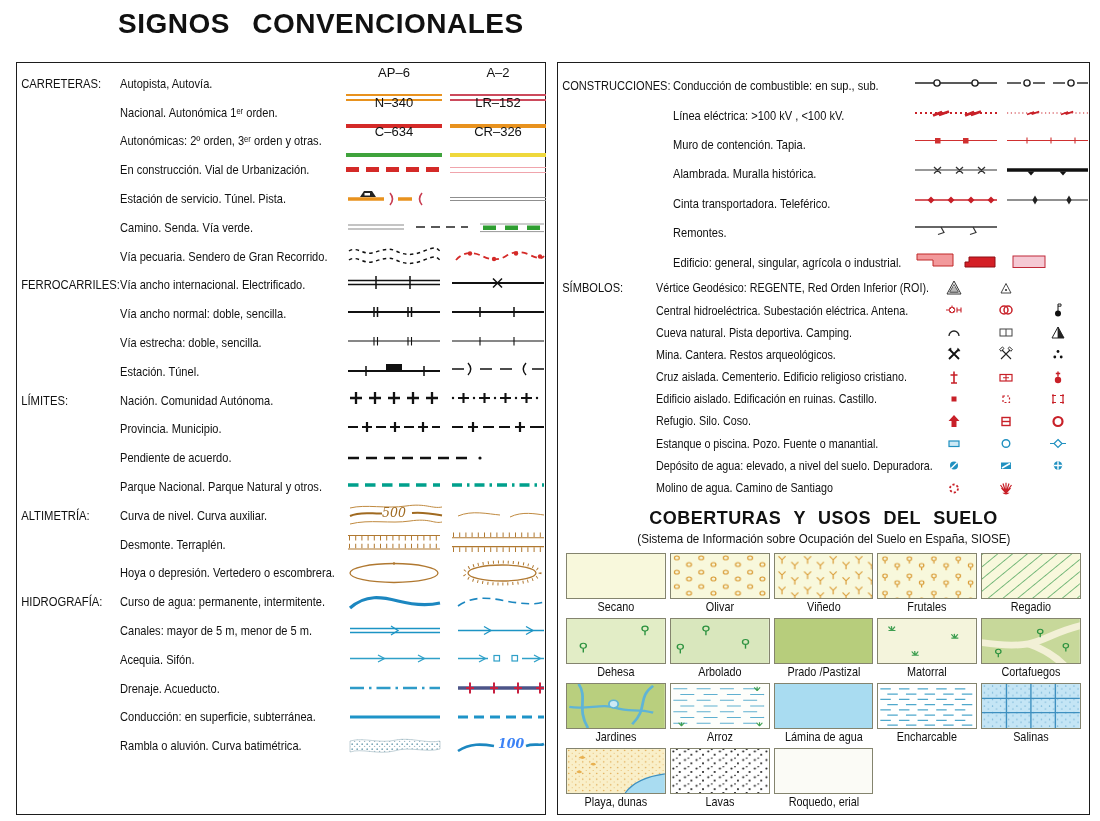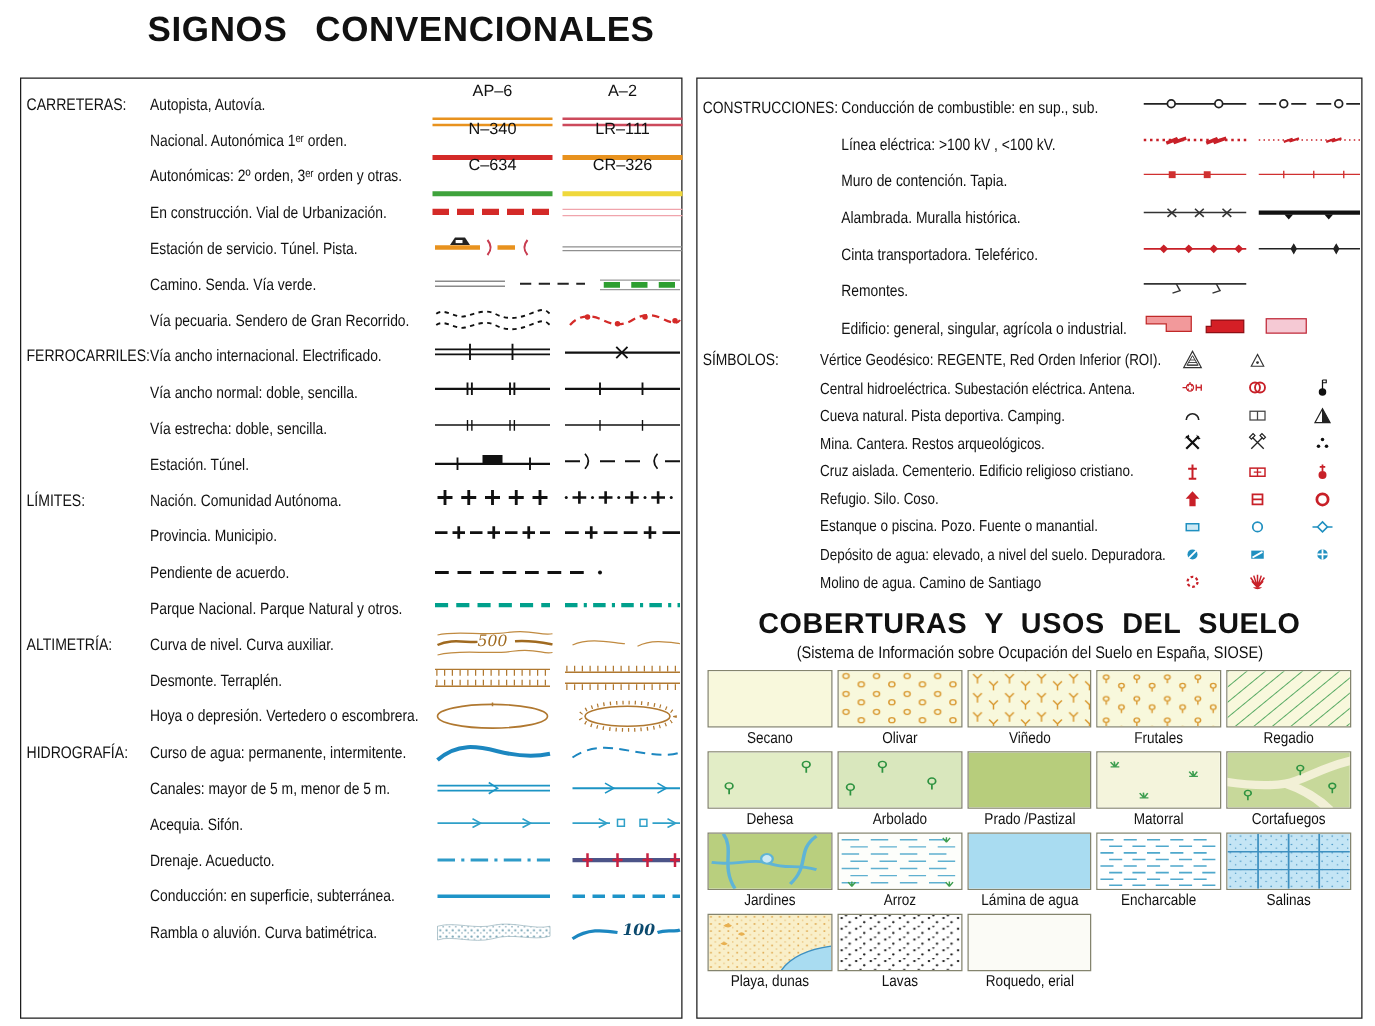--- a/index.html
+++ b/index.html
@@ -26,35 +26,35 @@
   .l1red{height:4.5px;background:#D42A28}
   .l1or{height:4px;background:#E8921E}
   .l1gr{height:4px;background:#3FA33C}
   .l1ye{height:4px;background:#EFD83C}
   .ldashred{height:5px;background:repeating-linear-gradient(90deg,#D42A28 0 13px,transparent 13px 20px)}
   .lpink{height:6px;border-top:1.5px solid #F0A4AC;border-bottom:1.5px solid #F0A4AC;box-sizing:border-box}
   .lpista{height:4px;border-top:1px solid #8f8f8f;border-bottom:1px solid #8f8f8f;box-sizing:border-box}
   .contour-label{position:absolute;font-family:"DejaVu Serif",serif;font-style:italic;
                  font-size:12.5px;color:#A06A20;top:3px}
   .c500{left:36px}
-  .c100{left:152px;color:#0c4a6e;font-weight:bold}
+  .c100{left:152px;color:#3b82f6;font-weight:bold}
 
   
   .crow{display:flex;align-items:center;height:29.4px}
   .rsec{width:110px;padding-left:5px;font-size:13.2px;flex:none}
   .cdesc{width:240px;font-size:13.2px;flex:none}
   .csym{width:176px;flex:none}
   .srow{display:flex;align-items:center;height:22.2px}
   .ssec{width:93px;padding-left:5px;font-size:13.2px;flex:none}
   .sdesc{width:272px;font-size:12.8px;flex:none}
   .slot{width:52px;flex:none;text-align:center;line-height:0}
   .slot svg{vertical-align:middle}
 
   
-  .cob-head{margin-top:9px;text-align:center;font-size:23px;font-weight:bold;
+  .cob-head{margin-top:9px;text-align:center;font-size:18px;font-weight:bold;
             letter-spacing:.5px;word-spacing:7px}
   .cob-sub{text-align:center;font-size:13.5px;margin-top:2px}
   .cob-grid{display:grid;grid-template-columns:repeat(5,1fr);column-gap:4px;row-gap:3px;
             padding:7px 8px 0 8px}
   .cell{text-align:center}
   .swatch{width:100%;height:46px;display:block;border:1px solid #84846E;box-sizing:border-box;background:#fff}
   .clabel{font-size:12.6px;height:16px;line-height:16px}
 </style>
 </head>
 <body>
@@ -80,21 +80,21 @@
 
   <div class="lrow">
     <div class="sec cond"></div>
     <div class="lbl cond">Nacional. Autonómica 1ᵉʳ orden.</div>
     <div class="sym">
       <div class="half">
           <div class="tag">N–340</div>
           <div class="l1red"></div>
         </div>
       <div class="half">
-          <div class="tag">LR–111</div>
+          <div class="tag">LR–152</div>
           <div class="l1or"></div>
         </div>
     </div>
   </div>
 
   <div class="lrow">
     <div class="sec cond"></div>
     <div class="lbl cond">Autonómicas: 2º orden, 3ᵉʳ orden y otras.</div>
     <div class="sym">
       <div class="half">
@@ -594,20 +594,37 @@
     <div class="slot"><svg width="18" height="18" viewBox="0 0 18 18">
       <rect x="3" y="6.5" width="12" height="6.5" fill="none" stroke="#C82028" stroke-width="1.2"></rect>
       <path d="M9,6.5 V13 M6,9.7 H12" stroke="#C82028" stroke-width="1.1"></path>
     </svg></div>
     <div class="slot"><svg width="18" height="18" viewBox="0 0 18 18">
       <circle cx="9" cy="12" r="3.2" fill="#C82028"></circle>
       <path d="M9,8.8 V3.5 M6.8,5.5 H11.2" stroke="#C82028" stroke-width="1.4"></path>
     </svg></div>
   </div>
 
+  <div class="srow">
+    <div class="ssec cond"></div>
+    <div class="sdesc cond">Edificio aislado. Edificación en ruinas. Castillo.</div>
+    <div class="slot"><svg width="18" height="18" viewBox="0 0 18 18">
+      <rect x="6.5" y="6.5" width="5" height="5" fill="#C82028"></rect>
+    </svg></div>
+    <div class="slot"><svg width="18" height="18" viewBox="0 0 18 18">
+      <rect x="6" y="6" width="6.5" height="6.5" fill="none" stroke="#C82028" stroke-width="1.2" stroke-dasharray="2 2"></rect>
+    </svg></div>
+    <div class="slot"><svg width="18" height="18" viewBox="0 0 18 18">
+      <rect x="3" y="4.5" width="2" height="2" fill="#C82028"></rect>
+      <rect x="13" y="4.5" width="2" height="2" fill="#C82028"></rect>
+      <rect x="3" y="11.5" width="2" height="2" fill="#C82028"></rect>
+      <rect x="13" y="11.5" width="2" height="2" fill="#C82028"></rect>
+      <path d="M4,6.5 V11.5 M14,6.5 V11.5 M5,5.5 H7 M11,5.5 H13 M5,12.5 H7 M11,12.5 H13" stroke="#C82028" stroke-width="1.2"></path>
+    </svg></div>
+  </div>
 
   <div class="srow">
     <div class="ssec cond"></div>
     <div class="sdesc cond">Refugio. Silo. Coso.</div>
     <div class="slot"><svg width="18" height="18" viewBox="0 0 18 18">
       <path d="M9,3 L14.5,9 H11.5 V15 H6.5 V9 H3.5 Z" fill="#C82028"></path>
     </svg></div>
     <div class="slot"><svg width="18" height="18" viewBox="0 0 18 18">
       <rect x="5" y="5.5" width="8" height="8" fill="none" stroke="#C82028" stroke-width="1.4"></rect>
       <line x1="5" y1="9.5" x2="13" y2="9.5" stroke="#C82028" stroke-width="1.4"></line>

